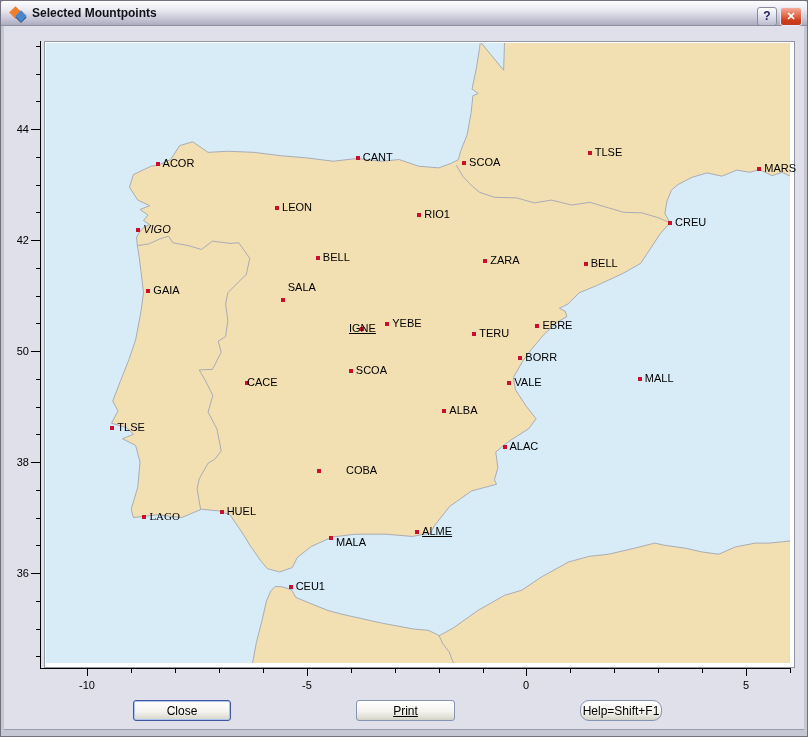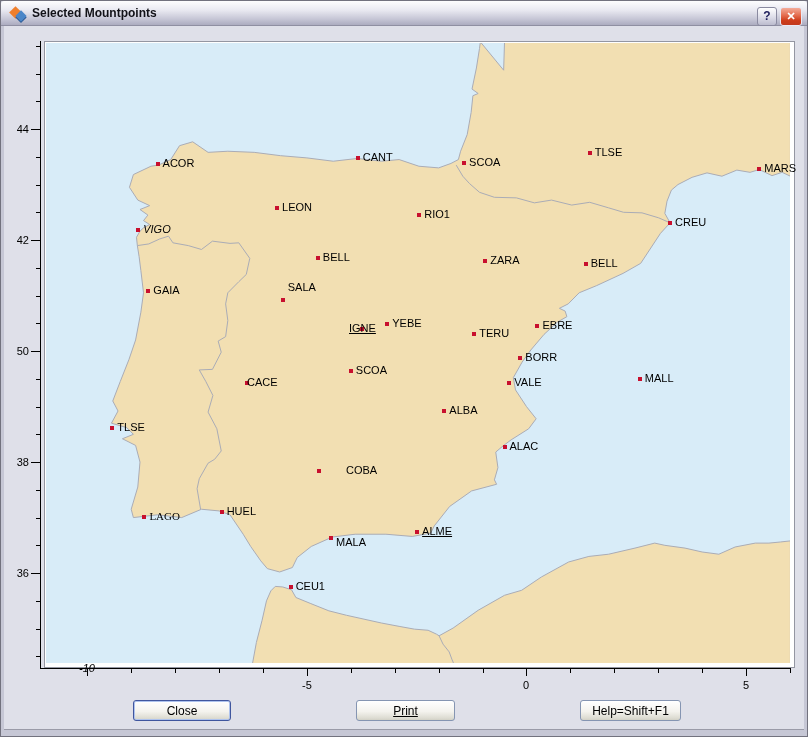--- a/index.html
+++ b/index.html
@@ -34,21 +34,21 @@
   .tick-label-x{position:absolute;width:40px;text-align:center;font-size:11px;color:#000;z-index:6;}
   .tick-label-y{position:absolute;width:30px;text-align:right;font-size:11px;color:#000;z-index:6;}
 
   .xp-btn{position:absolute;top:700px;height:21px;font-size:12px;color:#000;text-align:center;
     line-height:18px;border:1px solid #8595B2;border-radius:3px;cursor:default;z-index:8;
     background:linear-gradient(180deg,#FFFFFF 0%,#F4F3EE 55%,#DDDCD2 90%,#D2D1C6 100%);
     box-shadow:inset 0 1px 0 #FFF;padding:0;}
   .xp-btn.default{border:1px solid #40569E;box-shadow:inset 0 0 0 1px #AEC3EE, inset 0 1px 0 #FDFDFF;}
   .btn-close{left:133px;width:98px;}
   .btn-print{left:356px;width:99px;text-decoration:underline;}
-  .btn-help{left:580px;width:101px;}
+  .btn-help{left:580px;width:82px;border-radius:9px;}
 </style>
 </head>
 <body>
 
 <div class="window">
 
   <div class="frame-edge" style="left:1px;top:1px;width:3px;height:735px;"></div>
   <div class="frame-edge" style="left:804px;top:1px;width:3px;height:735px;"></div>
   <div class="frame-edge" style="left:1px;top:730px;width:806px;height:6px;"></div>
   <div class="frame-b-line"></div>
@@ -74,21 +74,21 @@
         <path d="M-1.6 -43.35L-1.45 -43.15L-1.3 -43.02L-1.07 -42.86L-0.73 -42.77L-0.23 -42.76L0.18 -42.67L0.57 -42.72L1.03 -42.63L1.44 -42.68L1.87 -42.58L2.21 -42.5L2.63 -42.49L3.01 -42.4L3.27 -42.31" fill="none" stroke="#AAACB6" stroke-width="1" vector-effect="non-scaling-stroke" stroke-linejoin="round"></path>
         <path d="M-8.86 -41.9L-8.6 -41.93L-8.35 -42.02L-8.15 -42.07L-8.05 -41.95L-7.7 -41.9L-7.4 -41.83L-7.15 -41.98L-6.75 -41.94L-6.55 -41.95L-6.3 -41.67L-6.38 -41.38L-6.55 -41.25L-6.8 -41.05L-6.85 -40.85L-6.8 -40.55L-6.85 -40.26L-7.02 -40.18L-6.95 -39.98L-7.15 -39.67L-7.45 -39.66L-7.3 -39.45L-7.14 -39.2L-7.25 -38.9L-7.05 -38.6L-6.95 -38.2L-7.1 -38.05L-7.25 -37.98L-7.45 -37.7L-7.5 -37.52L-7.42 -37.15" fill="none" stroke="#AAACB6" stroke-width="1" vector-effect="non-scaling-stroke" stroke-linejoin="round"></path>
         <path d="M-1.99 -34.87L-1.9 -34.72L-1.76 -34.58L-1.7 -34.45L-1.62 -34.3" fill="none" stroke="#AAACB6" stroke-width="1" vector-effect="non-scaling-stroke" stroke-linejoin="round"></path>
       </svg>
   </div>
 
   <div class="axis-line" style="left:40px;top:41px;width:1px;height:628px;"></div>
   <div class="axis-line" style="left:40px;top:668px;width:751px;height:1px;"></div>
   <div id="ticks">
       <div class="tick" style="left: 87px; top: 669px; width: 1px; height: 7px;"></div>
-      <div class="tick-label-x" style="left: 67px; top: 662px; width: 40px; height: 13px; font-style: italic;">-10</div>
+      <div class="tick-label-x" style="left: 67px; top: 679px; width: 40px; height: 13px;">-10</div>
       <div class="tick" style="left: 131px; top: 669px; width: 1px; height: 4px;"></div>
       <div class="tick" style="left: 175px; top: 669px; width: 1px; height: 4px;"></div>
       <div class="tick" style="left: 219px; top: 669px; width: 1px; height: 4px;"></div>
       <div class="tick" style="left: 263px; top: 669px; width: 1px; height: 4px;"></div>
       <div class="tick" style="left: 307px; top: 669px; width: 1px; height: 7px;"></div>
       <div class="tick-label-x" style="left: 287px; top: 679px; width: 40px; height: 13px;">-5</div>
       <div class="tick" style="left: 351px; top: 669px; width: 1px; height: 4px;"></div>
       <div class="tick" style="left: 395px; top: 669px; width: 1px; height: 4px;"></div>
       <div class="tick" style="left: 439px; top: 669px; width: 1px; height: 4px;"></div>
       <div class="tick" style="left: 483px; top: 669px; width: 1px; height: 4px;"></div>

